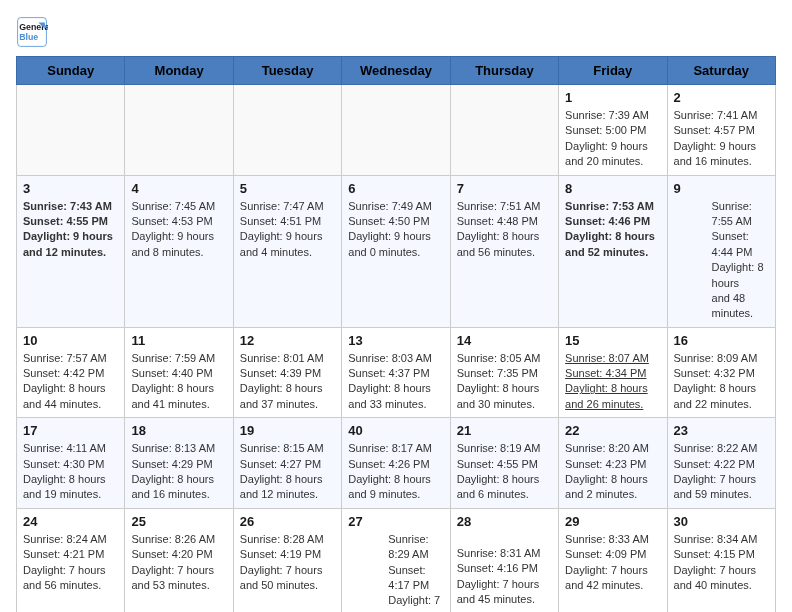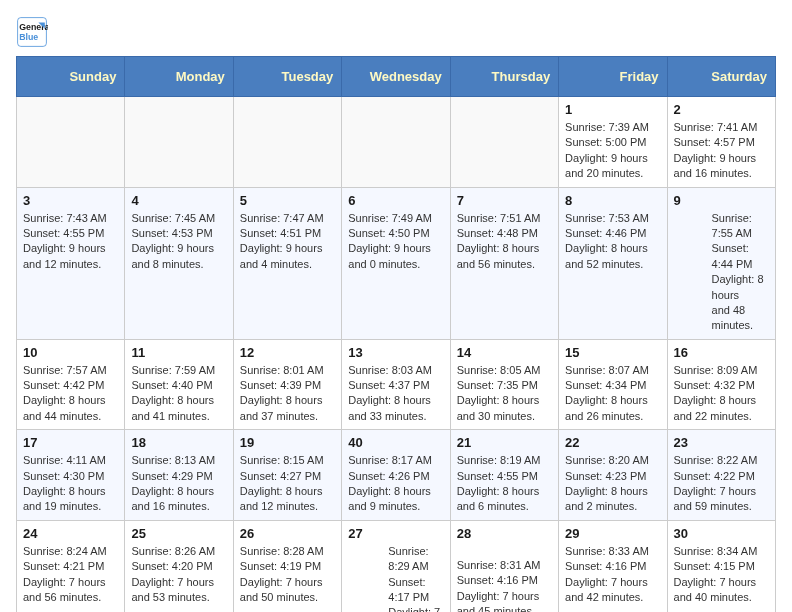--- a/index.html
+++ b/index.html
@@ -37,23 +37,23 @@
       font-size: 16px;
       color: #555;
     }
     .calendar {
       width: 100%;
       border-collapse: collapse;
       border: 1px solid #ccc;
     }
     .calendar th {
       background-color: #4a7ebf;
-      color: #fef9c3;
-      text-align: right;
-      padding: 12px 8px;
+      color: #000000;
+      text-align: center;
+      padding: 6px 8px;
       font-size: 13px;
       border: 1px solid #3a6aaa;
     }
     .calendar td {
       border: 1px solid #ccc;
       vertical-align: top;
       padding: 5px 6px;
       font-size: 11px;
       color: #333;
       width: calc(100% / 7);
@@ -133,21 +133,21 @@
           <div class="day-number">2</div>
           <div class="day-info" style="white-space: pre-line;">Sunrise: 7:41 AM
 Sunset: 4:57 PM
 Daylight: 9 hours
 and 16 minutes.</div>
         </td>
       </tr>
       <tr>
         <td>
           <div class="day-number">3</div>
-          <div class="day-info" style="white-space: pre-line;">Sunrise: 7:43 AM
+          <div class="day-info" style="white-space: pre-line; font-weight: bold;">Sunrise: 7:43 AM
 Sunset: 4:55 PM
 Daylight: 9 hours
 and 12 minutes.</div>
         </td>
         <td>
           <div class="day-number">4</div>
           <div class="day-info" style="white-space: pre-line;">Sunrise: 7:45 AM
 Sunset: 4:53 PM
 Daylight: 9 hours
 and 8 minutes.</div>
@@ -168,21 +168,21 @@
         </td>
         <td>
           <div class="day-number">7</div>
           <div class="day-info" style="white-space: pre-line;">Sunrise: 7:51 AM
 Sunset: 4:48 PM
 Daylight: 8 hours
 and 56 minutes.</div>
         </td>
         <td>
           <div class="day-number">8</div>
-          <div class="day-info" style="white-space: pre-line;">Sunrise: 7:53 AM
+          <div class="day-info" style="white-space: pre-line; font-weight: bold;">Sunrise: 7:53 AM
 Sunset: 4:46 PM
 Daylight: 8 hours
 and 52 minutes.</div>
         </td>
         <td>
           <div class="day-number">9</div>
           <div class="day-info" style="white-space: pre-line; margin-left: 38px;">Sunrise: 7:55 AM
 Sunset: 4:44 PM
 Daylight: 8 hours
 and 48 minutes.</div>
@@ -219,21 +219,21 @@
         </td>
         <td>
           <div class="day-number">14</div>
           <div class="day-info" style="white-space: pre-line;">Sunrise: 8:05 AM
 Sunset: 7:35 PM
 Daylight: 8 hours
 and 30 minutes.</div>
         </td>
         <td>
           <div class="day-number">15</div>
-          <div class="day-info" style="white-space: pre-line;">Sunrise: 8:07 AM
+          <div class="day-info" style="white-space: pre-line; text-decoration: underline;">Sunrise: 8:07 AM
 Sunset: 4:34 PM
 Daylight: 8 hours
 and 26 minutes.</div>
         </td>
         <td>
           <div class="day-number">16</div>
           <div class="day-info" style="white-space: pre-line;">Sunrise: 8:09 AM
 Sunset: 4:32 PM
 Daylight: 8 hours
 and 22 minutes.</div>
@@ -322,21 +322,21 @@
         <td>
           <div class="day-number">28</div>
           <div class="day-info" style="white-space: pre-line; margin-top: 17px;">Sunrise: 8:31 AM
 Sunset: 4:16 PM
 Daylight: 7 hours
 and 45 minutes.</div>
         </td>
         <td>
           <div class="day-number">29</div>
           <div class="day-info" style="white-space: pre-line;">Sunrise: 8:33 AM
-Sunset: 4:16 PM
+Sunset: 4:09 PM
 Daylight: 7 hours
 and 42 minutes.</div>
         </td>
         <td>
           <div class="day-number">30</div>
           <div class="day-info" style="white-space: pre-line;">Sunrise: 8:34 AM
 Sunset: 4:15 PM
 Daylight: 7 hours
 and 40 minutes.</div>
         </td>

